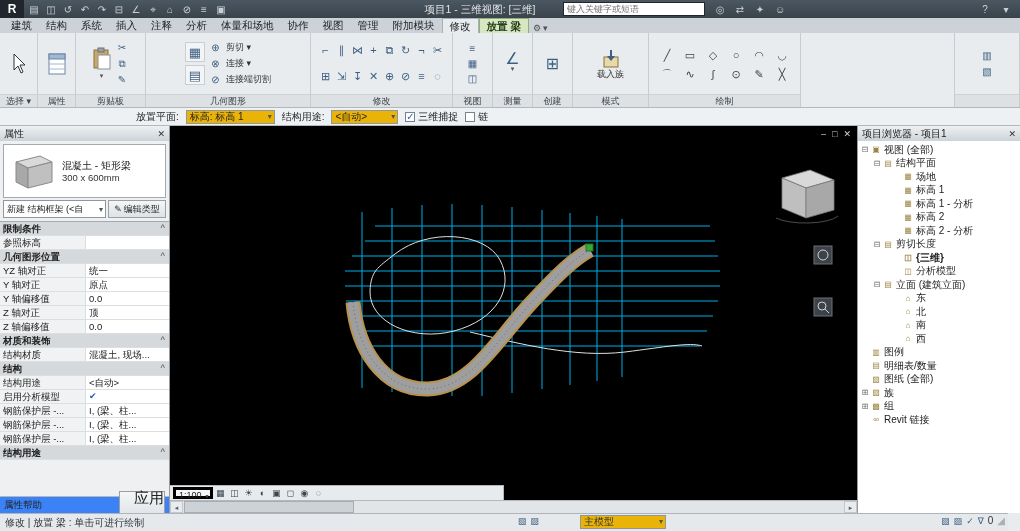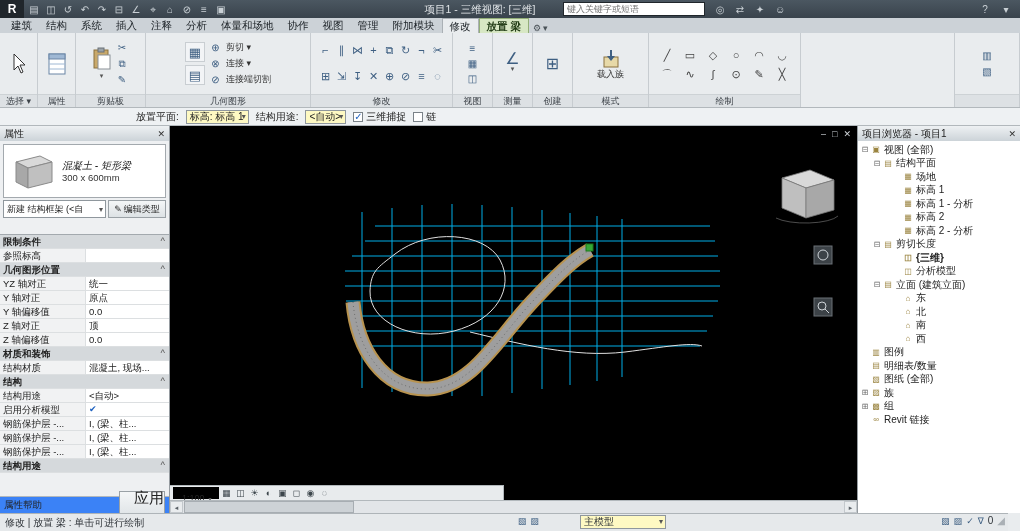--- a/index.html
+++ b/index.html
@@ -49,41 +49,41 @@
   .geom-rows { display:flex; flex-direction:column; justify-content:center; gap:2px; }
   .geom-row { display:flex; align-items:center; gap:3px; font-size:9px; color:#333; cursor:default; }
   .geom-big { display:flex; flex-direction:column; gap:3px; }
   .gbig { width:20px; height:20px; font-size:13px; color:#3e5f82; text-align:center; line-height:20px; border:1px solid #c9ced2; background:#f2f4f6; cursor:default; }
   .caret { font-size:7px; color:#555; }
 
   
   .optionsbar { position:absolute; top:108px; left:0; right:0; height:18px; background:#eef1f3;
     border-bottom:1px solid #b2b8bc; display:flex; align-items:center; gap:7px;
     padding-left:136px; font-size:10px; color:#222; }
-  .obox { background:#fef9c3; border:1px solid #8f979d; height:14px; line-height:12px;
-    padding:0 4px 0 3px; position:relative; white-space:nowrap; cursor:default; }
+  .obox { background:#eab308; border:1px solid #8f979d; height:14px; line-height:12px;
+    padding:0 30px 0 3px; position:relative; white-space:nowrap; cursor:default; }
   .obox::after { content:"▾"; position:absolute; right:2px; top:0; font-size:8px; color:#555; }
   .cb { width:10px; height:10px; border:1px solid #7a8288; background:#fff; display:inline-block;
     position:relative; vertical-align:-1px; cursor:default; }
   .cb.checked::after { content:"✓"; position:absolute; left:0; top:-2px; font-size:10px; color:#1f62c0; }
   .cbl { display:flex; align-items:center; gap:3px; }
 
   
   .main { position:absolute; top:126px; bottom:18px; left:0; right:0; display:flex; }
 
   
   .props { width:170px; background:#eef0f2; border-right:1px solid #969ca1; display:flex; flex-direction:column; }
   .pal-header { height:15px; background:linear-gradient(#eef1f3,#ccd3d8); display:flex;
     justify-content:space-between; align-items:center; padding:0 4px; font-size:10px; }
   .closex { font-size:9px; color:#333; cursor:default; }
   .type-box { margin:3px 3px 2px; background:#fff; border:1px solid #a3a9ae; height:54px;
     display:flex; align-items:center; gap:4px; padding:2px; }
-  .type-name { font-size:10px; line-height:13px;font-style:italic; }
+  .type-name { font-size:10px; line-height:13px; }
   .type-size { font-size:9.5px; color:#333; }
-  .selector-row { display:flex; gap:2px; margin:0 3px 16px; height:18px; }
+  .selector-row { display:flex; gap:2px; margin:0 3px 3px; height:18px; }
   .inst-dd { flex:1; background:#fff; border:1px solid #8f979d; font-size:9px; line-height:16px;
     padding:0 12px 0 3px; position:relative; white-space:nowrap; overflow:hidden; cursor:default; }
   .inst-dd::after { content:"▾"; position:absolute; right:2px; top:1px; font-size:8px; color:#555; }
   .edit-type-btn { width:58px; background:linear-gradient(#f4f6f7,#dde2e5); border:1px solid #9aa1a6;
     font-size:9px; display:flex; align-items:center; justify-content:center; gap:2px; cursor:default; }
   .prop-grid { flex:1; border-top:1px solid #a3a9ae; background:#eef0f2; overflow:hidden; }
   .prow { display:flex; height:14px; border-bottom:1px solid #dcdfe1; background:#fff; font-size:9.5px; cursor:default; }
   .plabel { width:86px; background:#f1f2f3; border-right:1px solid #dcdfe1; padding:0 3px;
     line-height:13px; white-space:nowrap; overflow:hidden; }
   .pvalue { flex:1; background:#fff; padding:0 3px; line-height:13px; white-space:nowrap; overflow:hidden; }
@@ -98,21 +98,21 @@
 
   
   .canvas-wrap { flex:1; display:flex; flex-direction:column; position:relative; min-width:0; }
   .canvas-view { flex:1; position:relative; background:#000; overflow:hidden; }
   .canvas-view svg { position:absolute; inset:0; }
   .view-win-btns { position:absolute; top:3px; right:6px; color:#cfd4d8; font-size:9px;
     display:flex; gap:6px; cursor:default; }
   .vcb { position:absolute; left:0; bottom:0; width:334px; height:15px; background:#e8ebed;
     border-top:1px solid #b2b8bc; border-right:1px solid #b2b8bc; display:flex; align-items:center;
     gap:1px; padding:0 3px; font-size:9px; }
-  .vcb-scale { border:6px solid #000000; background:#f4f6f7; padding:0 8px 0 3px; height:12px;
+  .vcb-scale { border:3px solid #000000; background:#f4f6f7; padding:0 8px 0 3px; height:12px;
     line-height:11px; position:relative; cursor:default; }
   .vcb-scale::after { content:"▾"; position:absolute; right:1px; top:1px; font-size:6px; color:#555; }
   .vcbi { width:14px; height:13px; font-size:9px; text-align:center; line-height:13px; color:#3d464c; cursor:default; }
   .hscroll { height:13px; background:#e2e5e8; border-top:1px solid #b2b8bc; display:flex; align-items:stretch; }
   .sarrow { width:13px; font-size:7px; color:#5a6167; text-align:center; line-height:12px;
     background:#e9ecee; border:1px solid #c3c8cc; cursor:default; }
   .sthumb { width:170px; background:#cdd2d6; border:1px solid #a7adb2; margin-left:1px; cursor:default; }
   .sfill { flex:1; }
 
   

